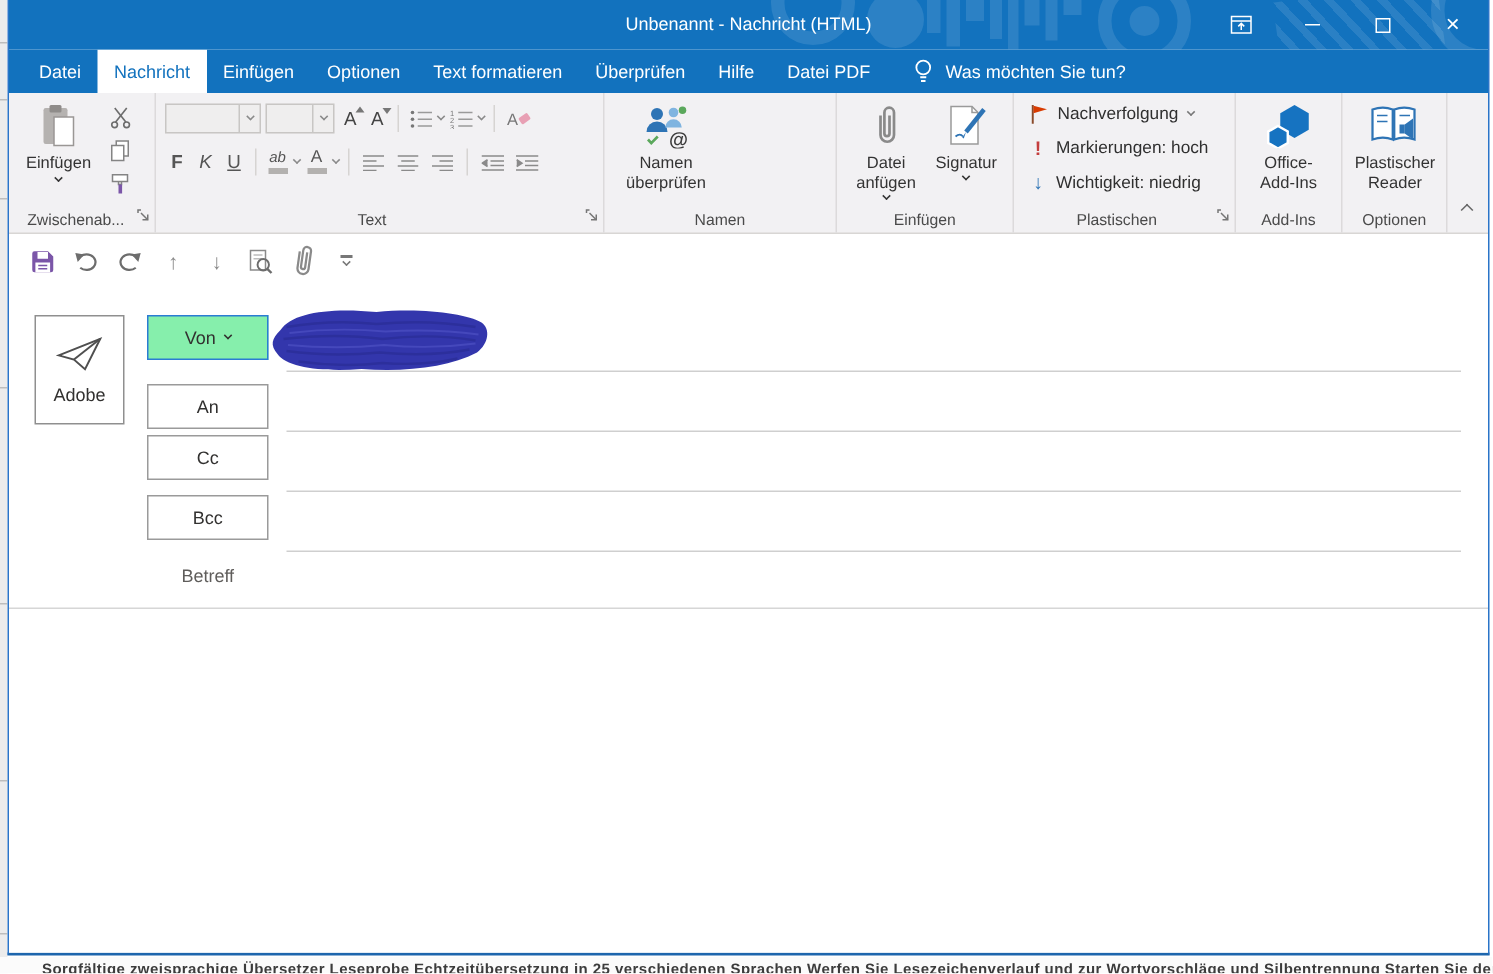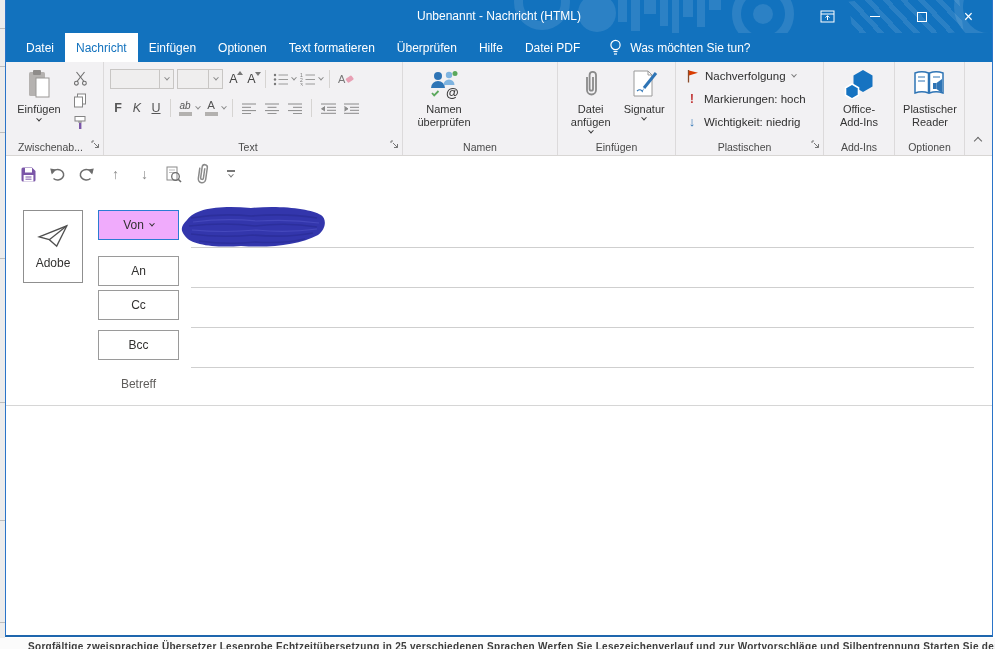--- a/index.html
+++ b/index.html
@@ -82,21 +82,21 @@
   .qbtn .uarrow { font-size:14px; color:#8a8a8a; }
   .qmore { display:flex; flex-direction:column; align-items:center; gap:2px; width:20px; margin-left:4px; }
   .qmore .bar { width:8px; height:1.5px; background:#777; }
 
   
   .main { position:relative; height:443px; background:#fff; }
   .send-btn { position:absolute; left:17px; top:18px; width:60px; height:73px; background:#fff; border:1px solid #8f8f8f;
               display:flex; flex-direction:column; align-items:center; justify-content:center; gap:8px; font-size:12px; color:#323130; }
   .fieldbtn { position:absolute; left:92px; width:81px; height:30px; background:#fff; border:1px solid #9a9a9a;
               display:flex; align-items:center; justify-content:center; gap:6px; font-size:12px; color:#323130; }
-  .fieldbtn.from { background:#f0abfc; border:1px solid #2B7CD3; }
+  .fieldbtn.from { background:#86efac; border:1px solid #2B7CD3; }
   .underline { position:absolute; left:185px; right:18px; height:1px; background:#CFCFCF; }
   .subject-label { position:absolute; left:92px; width:81px; top:185px; text-align:center; font-size:12px; color:#5f5d5b; }
   .body-sep { position:absolute; left:0; right:0; top:213px; height:1px; background:#D6D6D6; }
   .msg-body { position:absolute; left:0; right:0; top:214px; bottom:0; background:#fff; }
   .scribble { position:absolute; left:173px; top:12px; }
   .inputline { position:absolute; left:185px; right:18px; height:30px; }
 </style>
 </head>
 <body>
 

